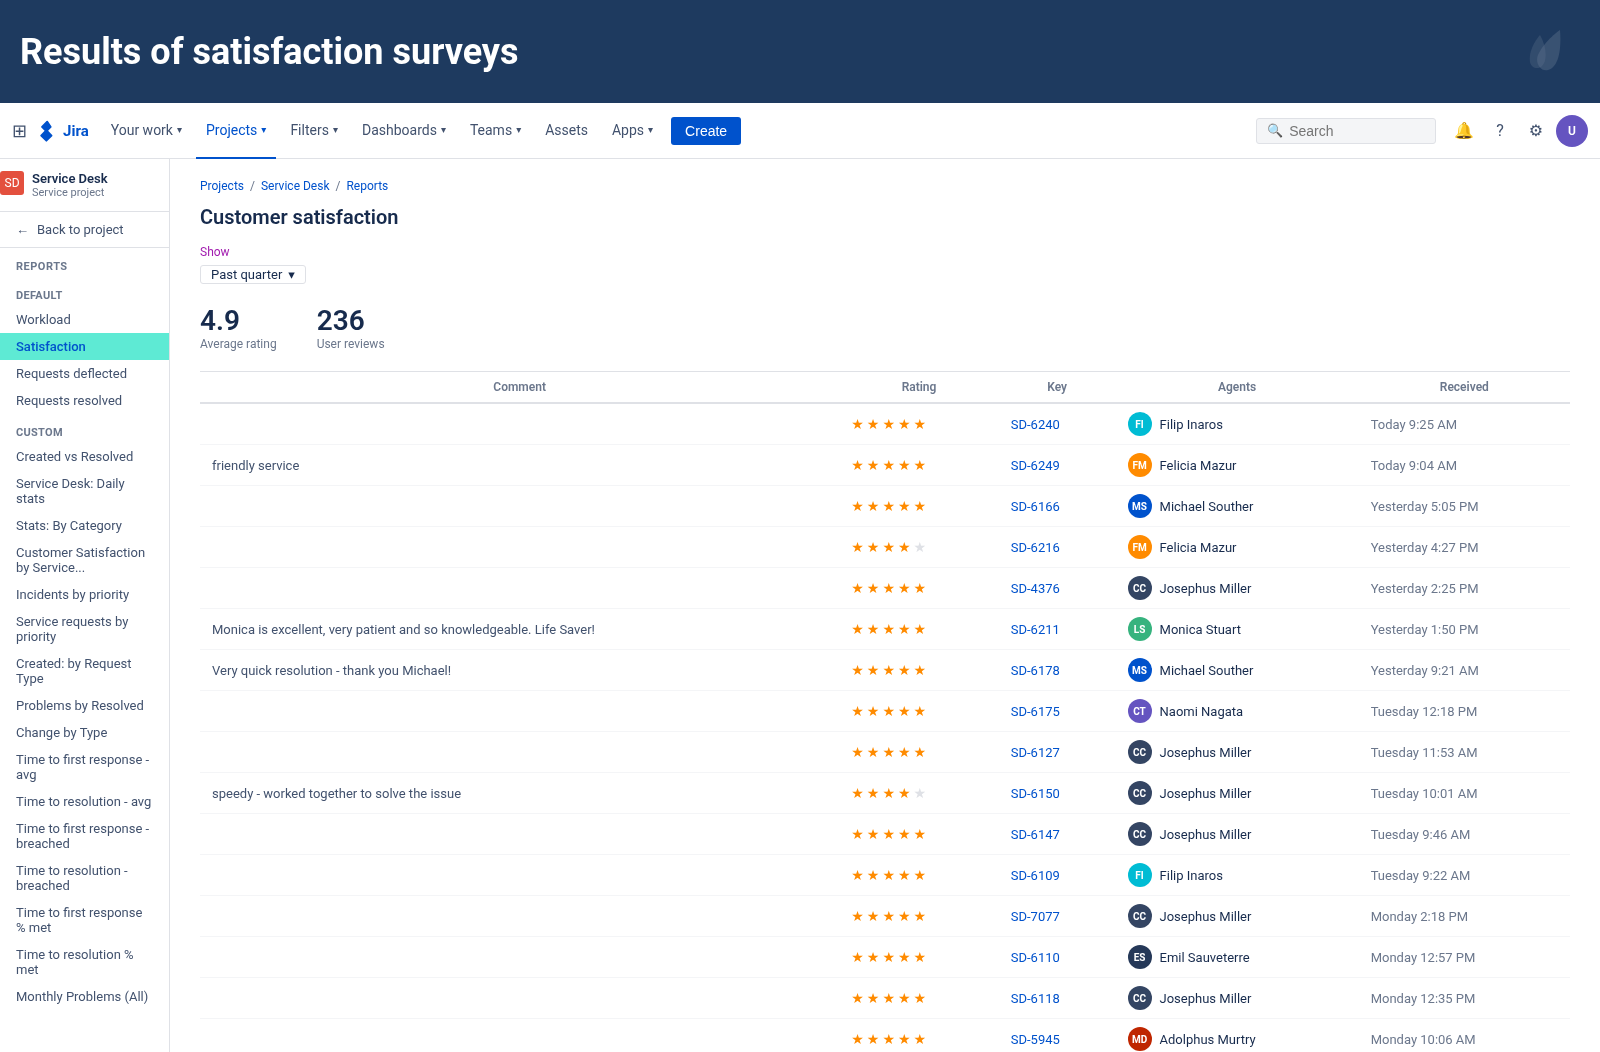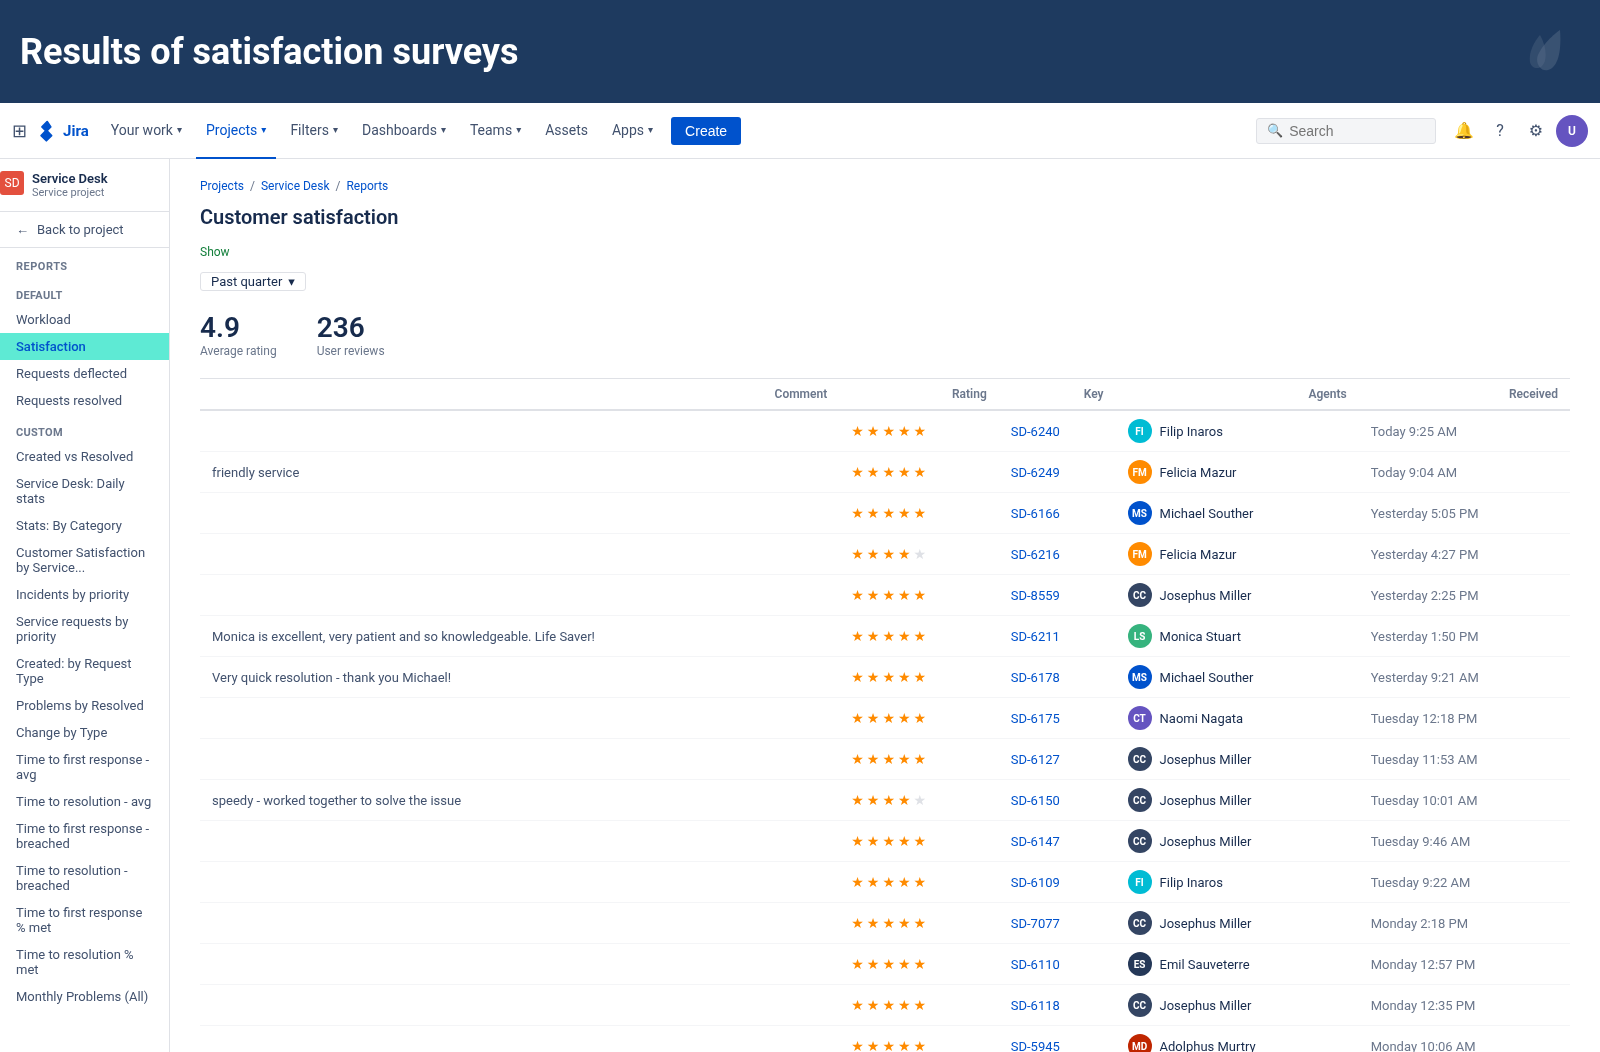--- a/index.html
+++ b/index.html
@@ -124,21 +124,21 @@
       display: flex;
       align-items: center;
       gap: 6px;
       font-size: 12px;
       color: #6b778c;
       margin-bottom: 12px;
     }
     .breadcrumb a { color: #0052cc; cursor: pointer; }
     .breadcrumb-sep { color: #6b778c; }
     .page-title { font-size: 20px; font-weight: 600; color: #172b4d; margin-bottom: 16px; }
-    .show-label { font-size: 12px; color: #15803d; margin-bottom: 13px; }
+    .show-label { font-size: 12px; color: #a21caf; margin-bottom: 6px; }
     .period-select {
       display: inline-flex;
       align-items: center;
       gap: 6px;
       border: 1px solid #dfe1e6;
       border-radius: 3px;
       padding: 1px 10px;
       font-size: 13px;
       color: #172b4d;
       cursor: pointer;
@@ -148,21 +148,21 @@
 
     
     .stats-row { display: flex; gap: 40px; margin-bottom: 20px; }
     .stat-item { }
     .stat-value { font-size: 28px; font-weight: 600; color: #172b4d; }
     .stat-label { font-size: 12px; color: #6b778c; }
 
     
     .data-table { width: 100%; border-collapse: collapse; }
     .data-table th {
-      text-align: right;
+      text-align: center;
       font-size: 12px;
       font-weight: 600;
       color: #6b778c;
       padding: 8px 12px;
       border-bottom: 2px solid #dfe1e6;
       border-top: 1px solid #dfe1e6;
     }
     .data-table td {
       padding: 8px 12px;
       border-bottom: 1px solid #f4f5f7;
@@ -402,21 +402,21 @@
             <td style="max-width: 400px; color: rgb(66, 82, 110);"></td>
             <td>
               <div class="stars">
                 <span class="star-full">★</span>
                 <span class="star-full">★</span>
                 <span class="star-full">★</span>
                 <span class="star-full">★</span>
                 <span class="star-full">★</span>
               </div>
             </td>
-            <td><a class="key-link">SD-8559</a></td>
+            <td><a class="key-link">SD-4376</a></td>
             <td>
     <div class="agent-cell">
       <div class="agent-avatar" style="background:#344563">CC</div>
       <span>Josephus Miller</span>
     </div>
   </td>
             <td style="color: rgb(107, 119, 140);">Yesterday 2:25 PM</td>
           </tr>
           <tr>
             <td style="max-width: 400px; color: rgb(66, 82, 110);">Monica is excellent, very patient and so knowledgeable. Life Saver!</td>

